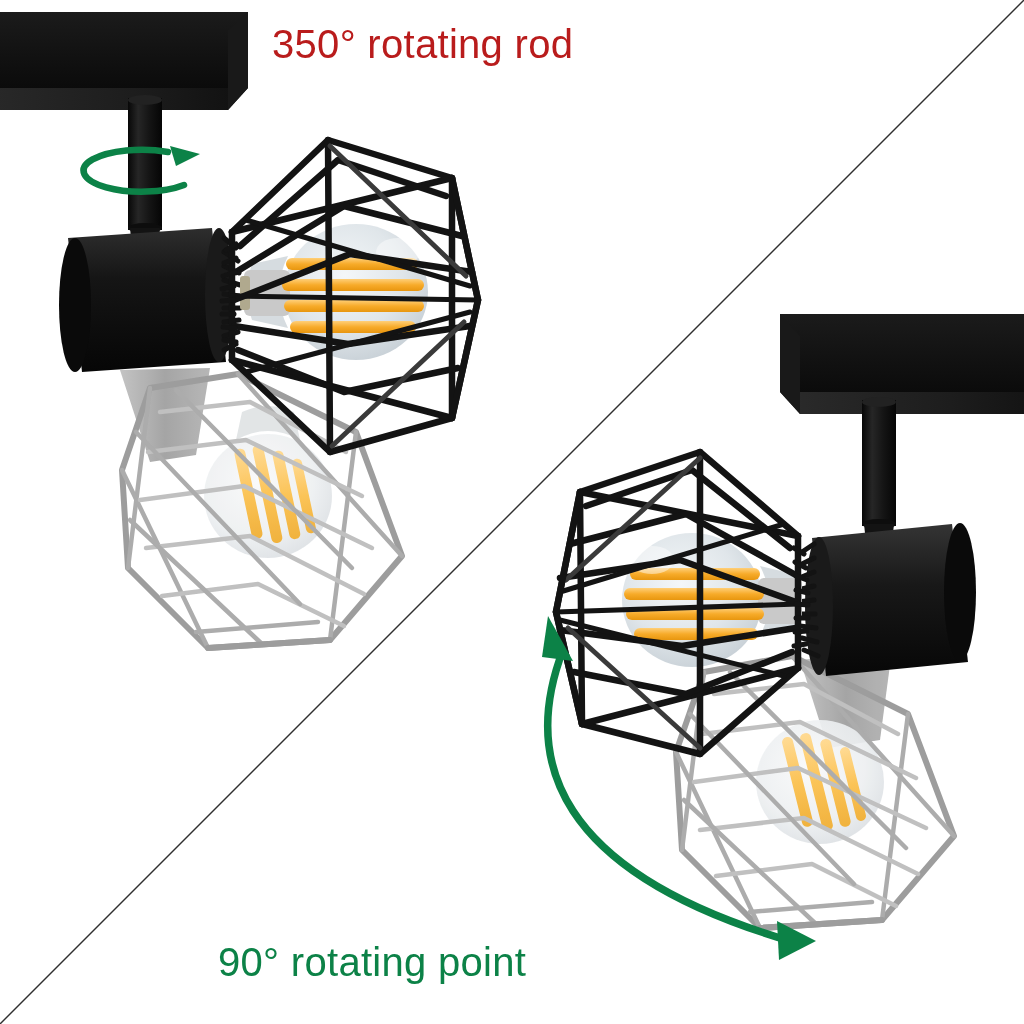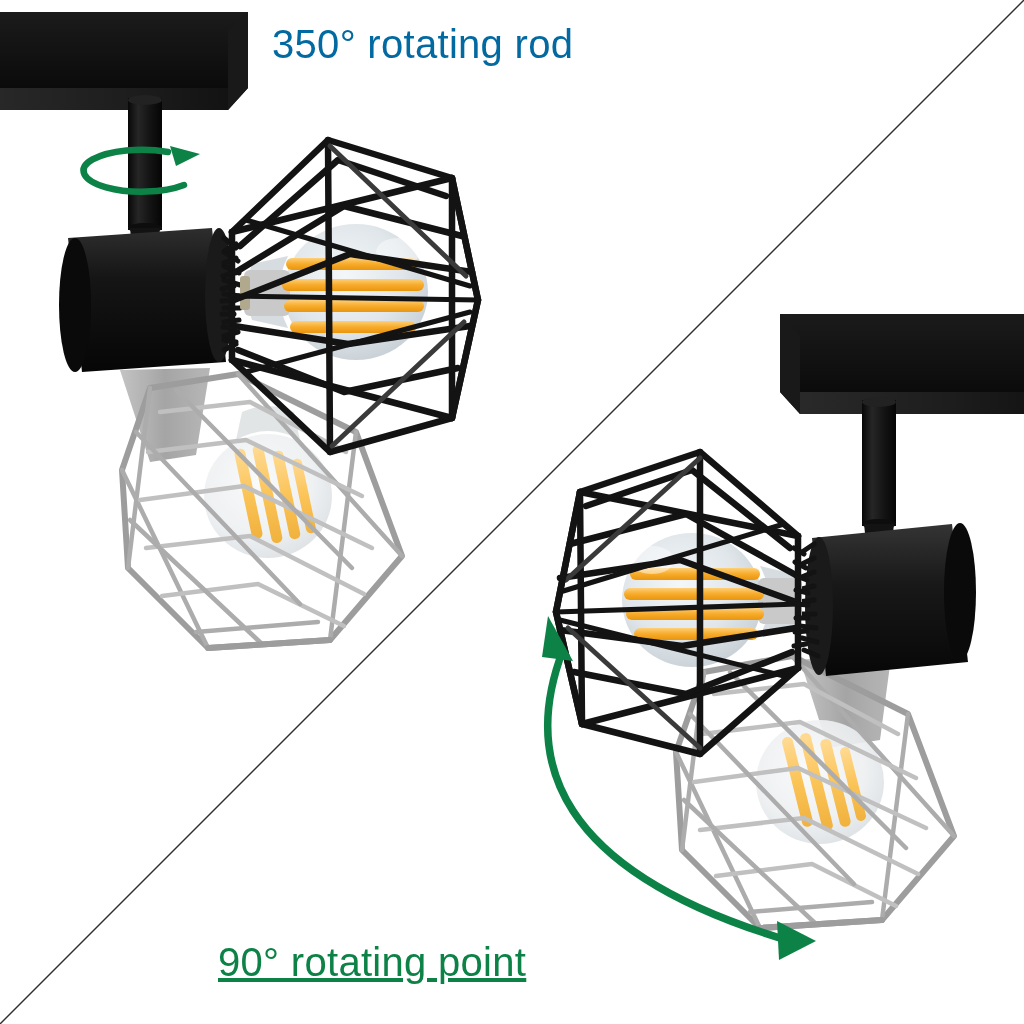--- a/index.html
+++ b/index.html
@@ -31,21 +31,20 @@
   }
   #caption-top {
     left: 272px;
     top: 22px;
     font-size: 40px;
   }
   #caption-bottom {
     left: 218px;
     top: 940px;
     font-size: 40px;
-    text-decoration: underline;
   }
 </style>
 </head>
 <body>
 
 <div id="stage" style="background: rgb(255, 255, 255);">
 
   <svg id="art" viewBox="0 0 1024 1024">
     <defs>
       <linearGradient id="plateFaceTL" x1="0" y1="0" x2="0" y2="1">
@@ -348,17 +347,17 @@
       </g>
 
       <g>
         <path d="M563,650 C521,760 556,872 790,941" fill="none" stroke="#0c8247" stroke-width="7.5" stroke-linecap="butt"></path>
         <path d="M548,616 L573,661 L542,657 Z" fill="#0c8247"></path>
         <path d="M816,941 L777,921 L779,960 Z" fill="#0c8247"></path>
       </g>
     </g>
   </svg>
 
-  <div class="caption" id="caption-top" style="color: #0369a1; text-align: center;">350° rotating rod</div>
+  <div class="caption" id="caption-top" style="color: #b91c1c; text-align: center;">350° rotating rod</div>
 
   <div class="caption" id="caption-bottom" style="color: rgb(12, 130, 71);">90° rotating point</div>
 
 </div>
 
 </body></html>

